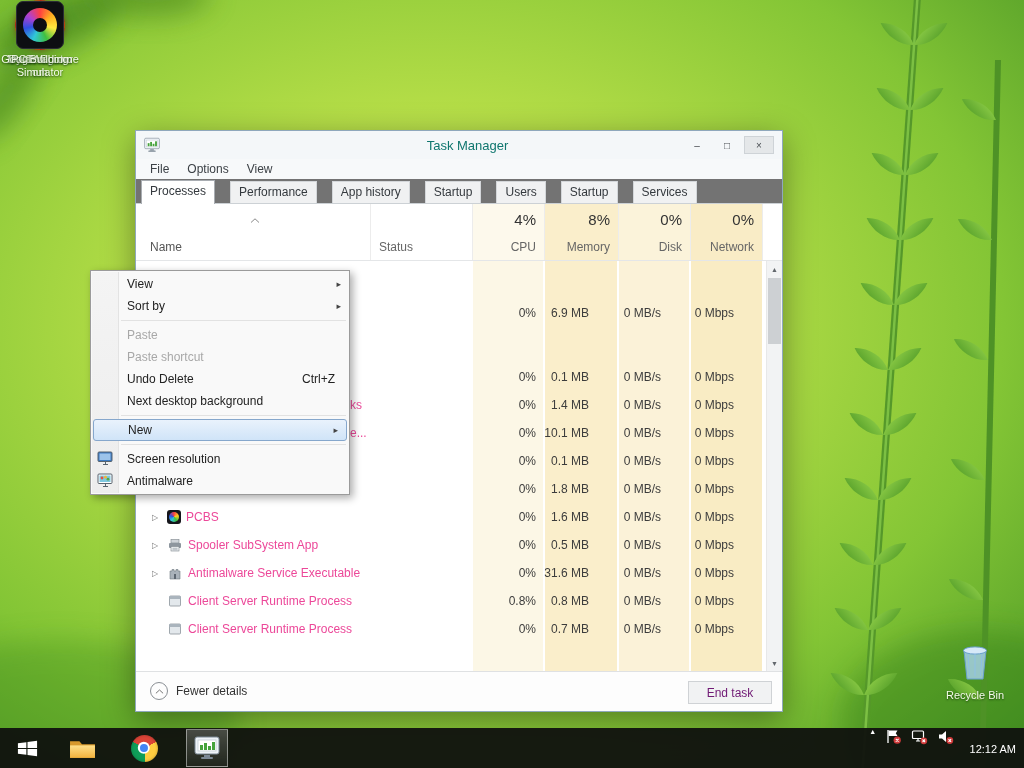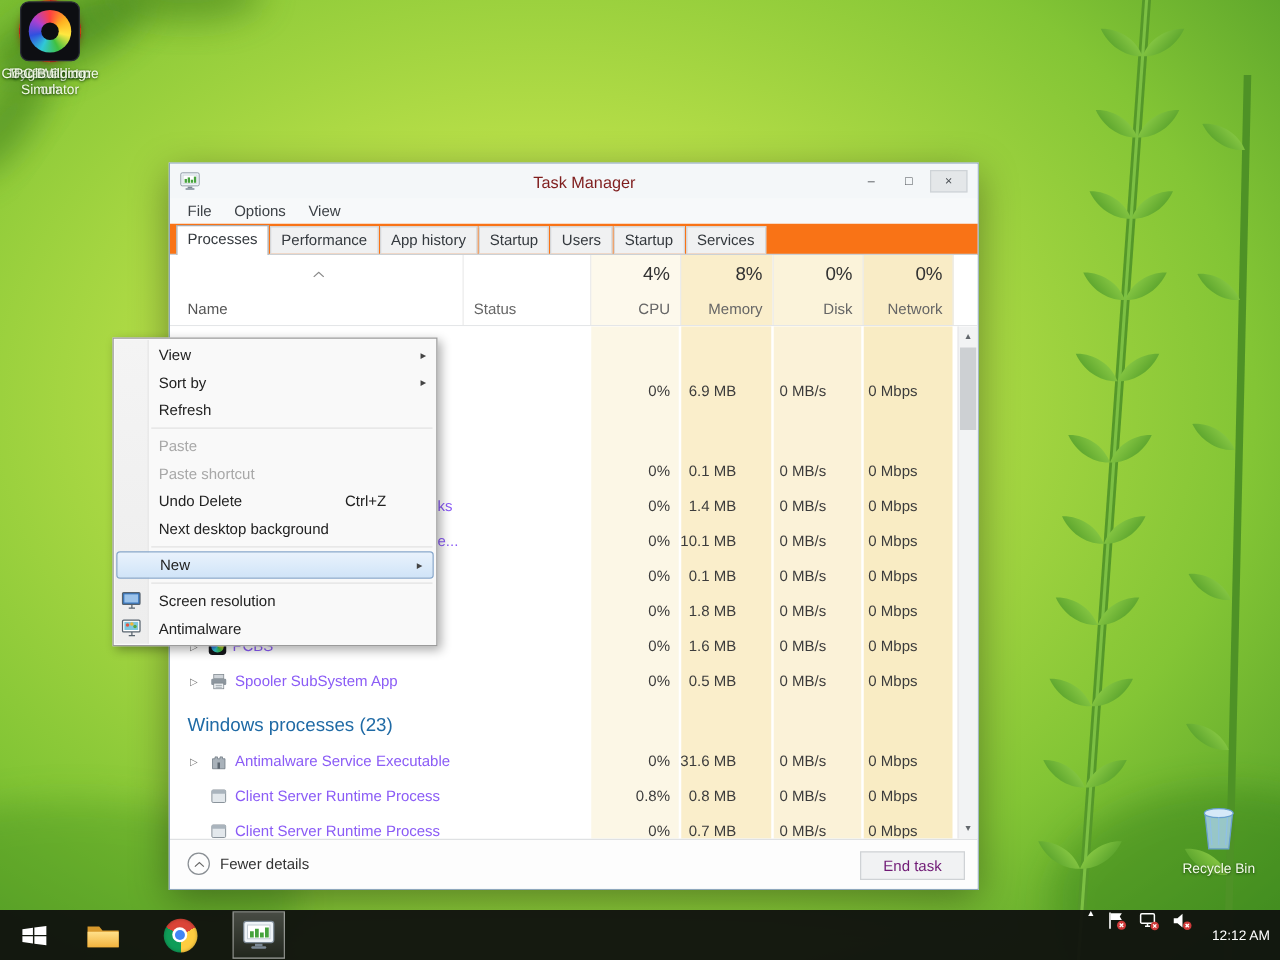--- a/index.html
+++ b/index.html
@@ -28,27 +28,27 @@
 .pcbsbox{width:48px;height:48px;background:#0d0e12;border-radius:7px;border:1px solid #2a2d35;position:relative}
 .pcbsbox::before{content:"";position:absolute;left:50%;top:50%;width:34px;height:34px;transform:translate(-50%,-50%);border-radius:50%;
  background:conic-gradient(#ff4040,#ffb020,#ffe840,#40c040,#30c8d8,#3050e0,#b040d0,#ff4040)}
 .pcbsbox::after{content:"";position:absolute;left:50%;top:50%;width:14px;height:14px;transform:translate(-50%,-50%);border-radius:50%;background:#0d0e12}
 
 
 .tmwin{position:absolute;left:135px;top:130px;width:648px;height:582px;background:#fff;border:1px solid #8fa8bc;
  box-shadow:0 8px 30px rgba(0,0,0,.38);z-index:5}
 .titlebar{height:28px;background:#f4f7f9;position:relative;display:flex;align-items:center;padding:0 8px}
 .titlebar .appic{width:16px;height:16px;flex:none}
-.titlebar .title{position:absolute;left:17px;right:0;text-align:center;font-size:13px;color:#7f1d1d}
+.titlebar .title{position:absolute;left:17px;right:0;text-align:center;font-size:13px;color:#0f766e}
 .wctrl{margin-left:auto;display:flex;gap:4px;position:relative;z-index:2}
 .wbtn{width:26px;height:18px;display:flex;align-items:center;justify-content:center;font-size:10px;color:#4a4f54}
 .wbtn.close{width:30px;background:#e4e7e9;border:1px solid #ced3d7}
 .menubar{height:20px;background:#f7f9fa;display:flex;align-items:center;padding-left:5px;font-size:12px;color:#3c4146}
 .menubar .mword{padding:2px 9px}
-.tabstrip{height:25px;background:#f97316;border-bottom:1px solid #ccd1d5;display:flex;align-items:flex-end;padding-left:5px;gap:1px}
+.tabstrip{height:25px;background:#737373;border-bottom:1px solid #ccd1d5;display:flex;align-items:flex-end;padding-left:5px;gap:15px}
 .tab{height:22px;padding:3px 8px 4px;font-size:12px;color:#34393e;background:#f0f1f2;border:1px solid #d4d7da;border-bottom:none;white-space:nowrap}
 .tab.active{height:24px;background:#fff;border-color:#a9adb2;margin-bottom:-1px;position:relative;z-index:2}
 
 .thead{height:57px;display:flex;padding-left:4px;border-bottom:1px solid #e4e6e8;position:relative;background:#fff}
 .h-name{width:230px;position:relative}
 .h-status{width:102px;position:relative;border-left:1px solid #ececec}
 .h-met{width:72px;position:relative;border-left:1px solid #ececec}
 .h-met.w74{width:74px}.h-met.w73{width:73px;border-right:1px solid #ececec}
 .h-met.cpu{background:#fdf9ec}.h-met.mem{background:#faeecb}.h-met.disk{background:#fbf3da}.h-met.net{background:#f9ecc6}
 .h-name .caret{position:absolute;top:5px;left:50%;transform:translateX(-50%)}
@@ -63,21 +63,21 @@
 .band.mem{left:409px;width:72px;background:#faeecb}
 .band.disk{left:483px;width:70px;background:#fbf2d8}
 .band.net{left:555px;width:71px;background:#f9ecc4}
 .rows{position:absolute;left:4px;top:0;width:623px}
 .srow{height:30px;margin-top:6px;display:flex;align-items:center;padding-left:10px;font-size:15px;color:#1f6aa5}
 .srow:first-child{margin-top:8px}
 .prow{height:28px;display:flex;align-items:center;font-size:12px;color:#333}
 .c-name{width:230px;display:flex;align-items:center;padding-left:8px;overflow:hidden;white-space:nowrap}
 .exp{width:14px;flex:none;text-align:center;font-size:8px;color:#777}
 .ric{width:16px;height:16px;flex:none;margin:0 5px;display:flex;align-items:center;justify-content:center}
-.nm{overflow:hidden;text-overflow:ellipsis;color:#8b5cf6}
+.nm{overflow:hidden;text-overflow:ellipsis;color:#ec4899}
 .nm.frag{margin-left:162px}
 .c-status{width:102px}
 .c-val{width:72px;text-align:right;padding-right:8px;color:#3c3c3c}
 .c-val.w74{width:53px}.c-val.w73{width:73px}
 .pcbsic{background:#15161b;border-radius:3px;position:relative;width:14px;height:14px}
 .pcbsic::after{content:"";position:absolute;inset:2px;border-radius:50%;
  background:conic-gradient(#ff4040,#ffd020,#40c040,#30c8d8,#3050e0,#ff4040)}
 
 .sb{position:absolute;top:0;right:0;bottom:0;width:16px;background:#f2f3f4;border-left:1px solid #e7e8e9}
 .sb .ar{height:16px;display:flex;align-items:center;justify-content:center;font-size:7px;color:#62676c}
@@ -91,21 +91,21 @@
  color:#701a75;font-size:12px;display:flex;align-items:center;justify-content:center}
 
 
 .cmenu{position:absolute;left:90px;top:270px;width:260px;background:#f9f9f9;border:1px solid #9b9b9b;
  box-shadow:3px 3px 8px rgba(0,0,0,.33);padding:2px 0;z-index:10}
 .cmenu::before{content:"";position:absolute;left:1px;top:1px;bottom:1px;width:26px;
  background:linear-gradient(180deg,#f4f4f4,#ededed);border-right:1px solid #e3e3e3}
 .mi{position:relative;height:22px;display:flex;align-items:center;padding:0 10px 0 36px;font-size:12px;color:#222;z-index:1}
 .mi.dis{color:#a8a8a8}
 .mi .arr{position:absolute;right:8px;font-size:9px;color:#444}
-.mi .sc{position:absolute;right:40px}
+.mi .sc{position:absolute;right:14px}
 .mi.sel{background:linear-gradient(180deg,#e9f2fc,#d0e4f8);border:1px solid #86a7cc;border-radius:3px;margin:0 2px;padding-left:34px}
 .msep{height:1px;background:#e2e2e2;margin:3px 3px 3px 30px;position:relative;z-index:1}
 .mic{position:absolute;left:6px;top:3px;width:18px;height:16px}
 
 
 .taskbar{position:absolute;left:0;top:728px;width:1024px;height:40px;background:rgba(17,19,15,.96);
  display:flex;align-items:center;z-index:30}
 .start{width:54px;height:40px;display:flex;align-items:center;justify-content:center}
 .tbb{width:40px;height:40px;display:flex;align-items:center;justify-content:center}
 .tbb.explorer{margin-left:8px}
@@ -397,23 +397,20 @@
               </svg>
             </span>
             <span class="nm">Spooler SubSystem App</span>
           </span>
         <span class="c-status"></span>
         <span class="c-val">0%</span>
         <span class="c-val w74">0.5 MB</span>
         <span class="c-val">0 MB/s</span>
         <span class="c-val w73">0 Mbps</span>
       </div>
-      <div class="srow">
-          <span>Windows processes (23)</span>
-        </div>
       <div class="prow">
         <span class="c-name">
             <span class="exp">▷</span>
             <span class="ric">
               <svg width="14" height="14" viewBox="0 0 14 14">
                 <path d="M2,13 V5 h2 V3.5 h2 V5 h2 V3.5 h2 V5 h2 v8 Z" fill="#a9b2ba" stroke="#6e7882" stroke-width=".6"></path>
                 <rect x="6" y="8" width="2" height="5" fill="#5d6771"></rect>
               </svg>
             </span>
             <span class="nm">Antimalware Service Executable</span>
@@ -479,23 +476,20 @@
 </div>
 
 <div class="cmenu">
   <div class="mi">
       <span>View</span>
       <span class="arr">▸</span>
     </div>
   <div class="mi">
       <span>Sort by</span>
       <span class="arr">▸</span>
-    </div>
-  <div class="mi">
-      <span>Refresh</span>
     </div>
   <div class="msep"></div>
   <div class="mi dis">
       <span>Paste</span>
     </div>
   <div class="mi dis">
       <span>Paste shortcut</span>
     </div>
   <div class="mi">
       <span>Undo Delete</span>

